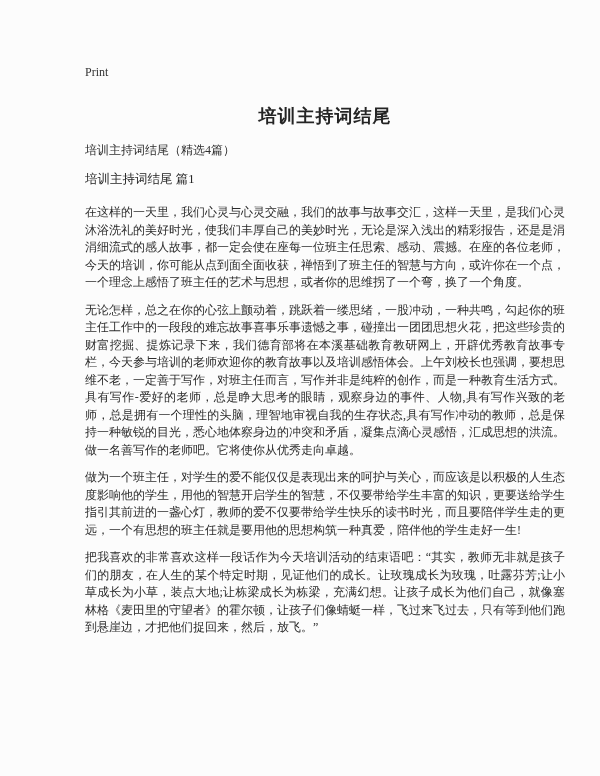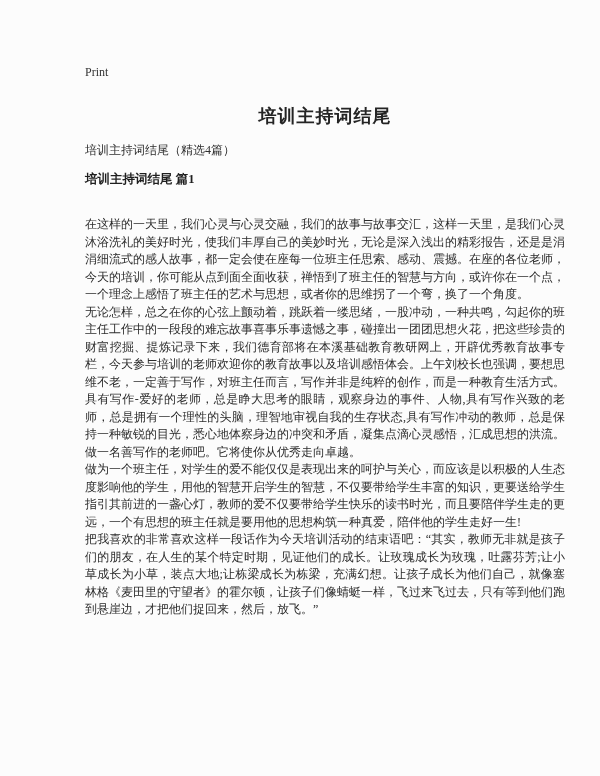--- a/index.html
+++ b/index.html
@@ -43,34 +43,35 @@
 
   .doc-subtitle {
     margin-top: 14px;
     font-size: 12px;
     color: #2e2e2e;
   }
 
   .section-heading {
     margin-top: 12px;
     font-size: 12.5px;
-    font-weight: bold;
+    font-weight: normal;
     color: #1f1f1f;
   }
 
   .body-text p {
+    margin-top: 10px;
     font-size: 12px;
     line-height: 17.5px;
     text-align: justify;
     color: #2b2b2b;
     word-break: break-all;
   }
 
   .body-text p:first-child {
-    margin-top: 28px;
+    margin-top: 16px;
   }
 </style>
 </head>
 <body>
 
 <div class="page">
 
   <a class="print-link">Print</a>
 
   <h1 class="doc-title">培训主持词结尾</h1>

